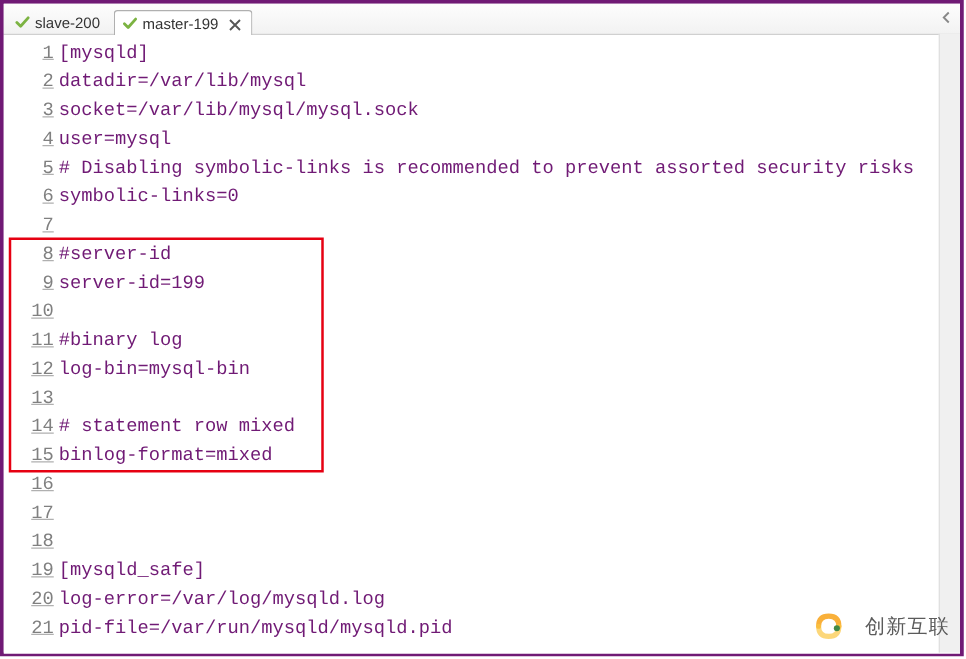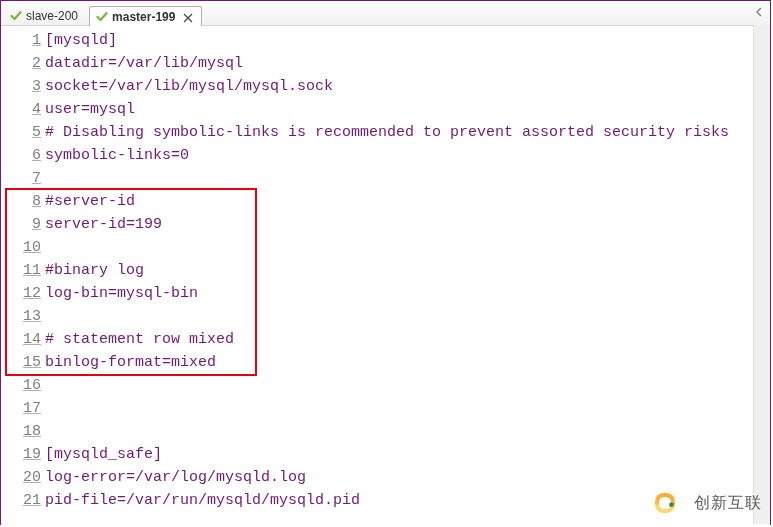--- a/index.html
+++ b/index.html
@@ -7,21 +7,21 @@
     padding: 0;
     width: 773px;
     height: 527px;
     overflow: hidden;
     font-family: "Courier New", Consolas, monospace;
     font-size: 15px;
     background: #ffffff;
     position: relative;
   }
   .chrome {
-    border: 1px solid #701a75;
+    border: 3px solid #701a75;
     width: 771px;
     height: 525px;
     box-sizing: border-box;
     position: relative;
   }
   .tabbar {
     height: 24px;
     background: linear-gradient(#fdfdfd, #f2f2f2);
     border-bottom: 1px solid #d0d0d0;
     display: flex;
@@ -42,21 +42,21 @@
     box-sizing: border-box;
     margin-right: 2px;
     cursor: pointer;
     gap: 4px;
   }
   .tab.active {
     background: #ffffff;
     border-color: #b0b0b0;
     border-top-left-radius: 3px;
     border-top-right-radius: 3px;
-    font-weight: bold;
+    font-weight: normal;
     position: relative;
     top: 1px;
   }
   .tab .check {
     width: 12px;
     height: 12px;
     display: inline-block;
   }
   .tab .close {
     width: 10px;

